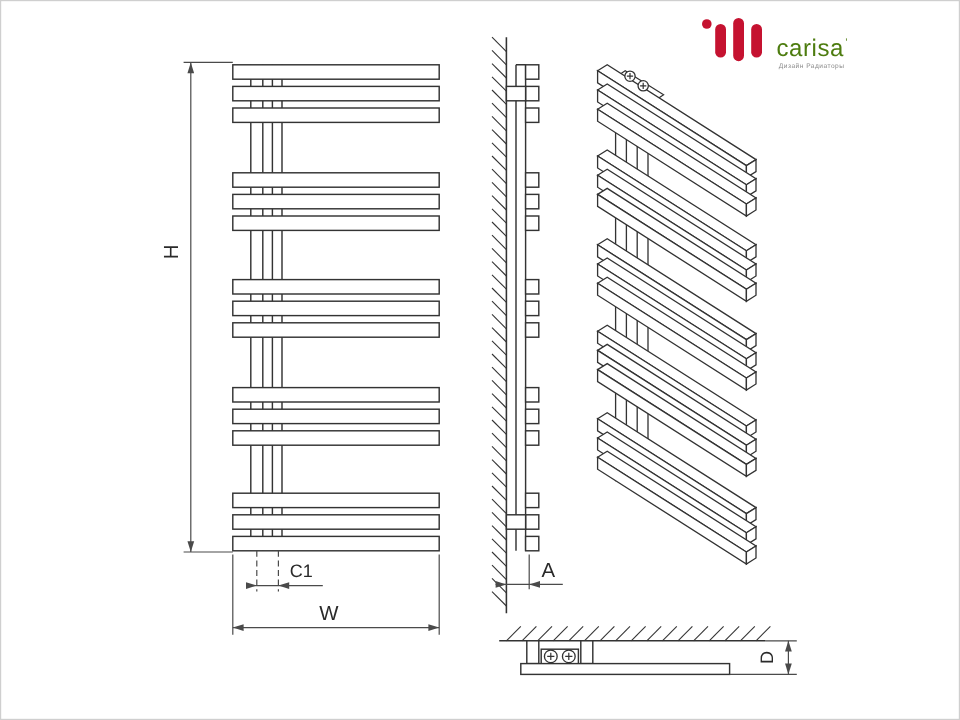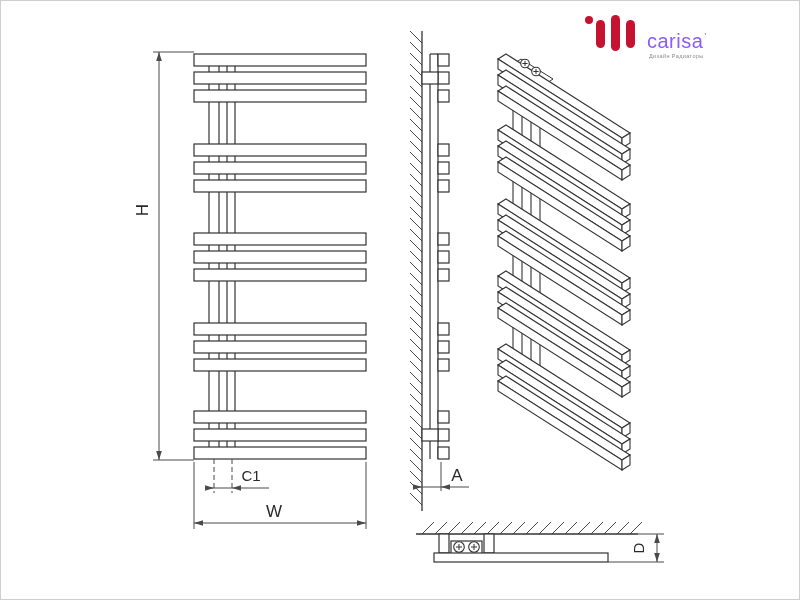--- a/index.html
+++ b/index.html
@@ -242,18 +242,18 @@
   </svg>
 
   <div class="logo">
     <div class="logo-marks">
       <span class="mark mark-dot" style="background: rgb(197, 18, 48);"></span>
       <span class="mark mark-1" style="background: rgb(197, 18, 48);"></span>
       <span class="mark mark-2" style="background: rgb(197, 18, 48);"></span>
       <span class="mark mark-3" style="background: rgb(197, 18, 48);"></span>
     </div>
     <div class="logo-text-block">
-      <div class="logo-word" style="color: #8b5cf6;"><span>carisa</span><span class="tm">’</span></div>
+      <div class="logo-word" style="color: #4d7c0f;"><span>carisa</span><span class="tm">’</span></div>
       <div class="logo-tagline">Дизайн Радиаторы</div>
     </div>
   </div>
 
 </div>
 
 </body></html>

